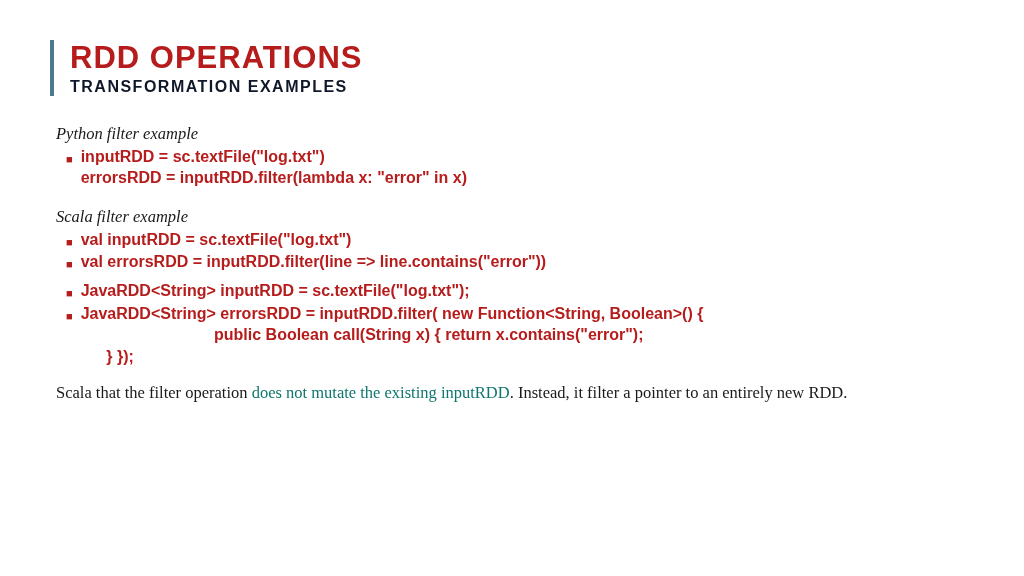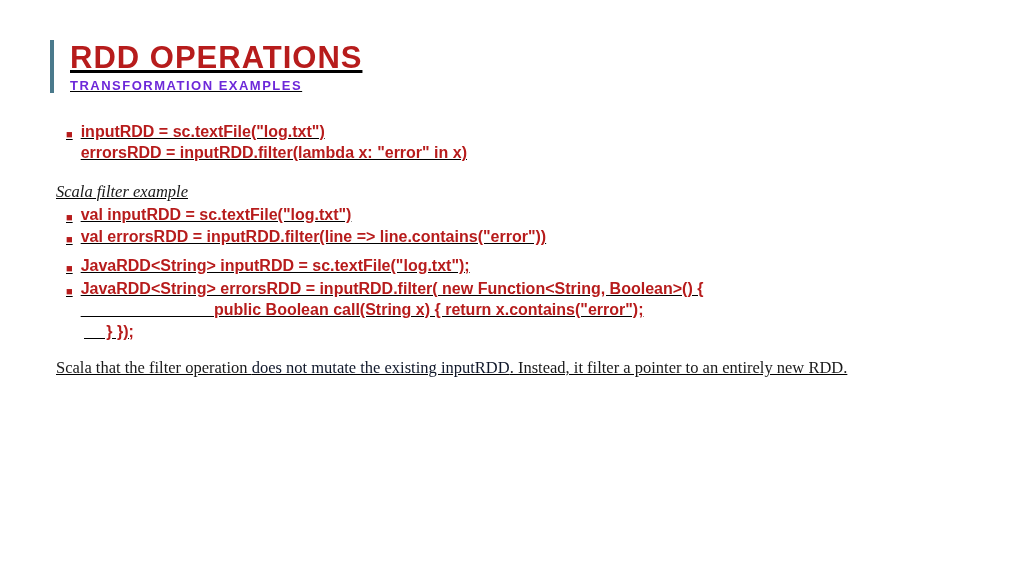--- a/index.html
+++ b/index.html
@@ -5,40 +5,39 @@
   * { margin: 0; padding: 0; box-sizing: border-box; }
   body {
     width: 1024px;
     height: 576px;
     font-family: Georgia, 'Times New Roman', serif;
     background: #ffffff;
     position: relative;
   }
   .slide {
     padding: 40px 78px 40px 50px;
-    text-decoration: underline;
   }
   .title-block {
     border-left: 4px solid #4a7a8c;
     padding-left: 16px;
     margin-bottom: 28px;
   }
   .title {
     font-family: 'Arial Black', Arial, sans-serif;
     font-weight: 900;
     font-size: 31px;
     color: #b71c1c;
     letter-spacing: 1px;
     line-height: 1.15;
   }
   .subtitle {
     font-family: 'Arial Black', Arial, sans-serif;
     font-weight: 900;
-    font-size: 13px;
-    color: #6d28d9;
+    font-size: 16px;
+    color: #0f172a;
     letter-spacing: 1.5px;
     margin-top: 2px;
   }
   .content {
     margin-left: 6px;
   }
   .section-label {
     font-style: italic;
     font-size: 16.5px;
     color: #1a1a1a;
@@ -75,36 +74,37 @@
     margin-left: 28px;
     white-space: pre;
   }
   .note {
     font-size: 16.5px;
     color: #1a1a1a;
     margin-top: 16px;
     line-height: 1.25;
   }
   .note .highlight {
-    color: #0f172a;
+    color: #0f766e;
   }
   .spacer { height: 6px; }
 </style>
 </head>
 <body>
 
 <div class="slide">
 
   <div class="title-block">
     <div class="title">RDD OPERATIONS</div>
     <div class="subtitle">TRANSFORMATION EXAMPLES</div>
   </div>
 
   <div class="content">
 
+    <div class="section-label">Python filter example</div>
     <div class="bullet-row">
       <span class="bullet">■</span>
       <div>
         <div class="code">inputRDD = sc.textFile("log.txt")</div>
         <div class="code">errorsRDD = inputRDD.filter(lambda x: "error" in x)</div>
       </div>
     </div>
 
     <div class="spacer"></div>
 

